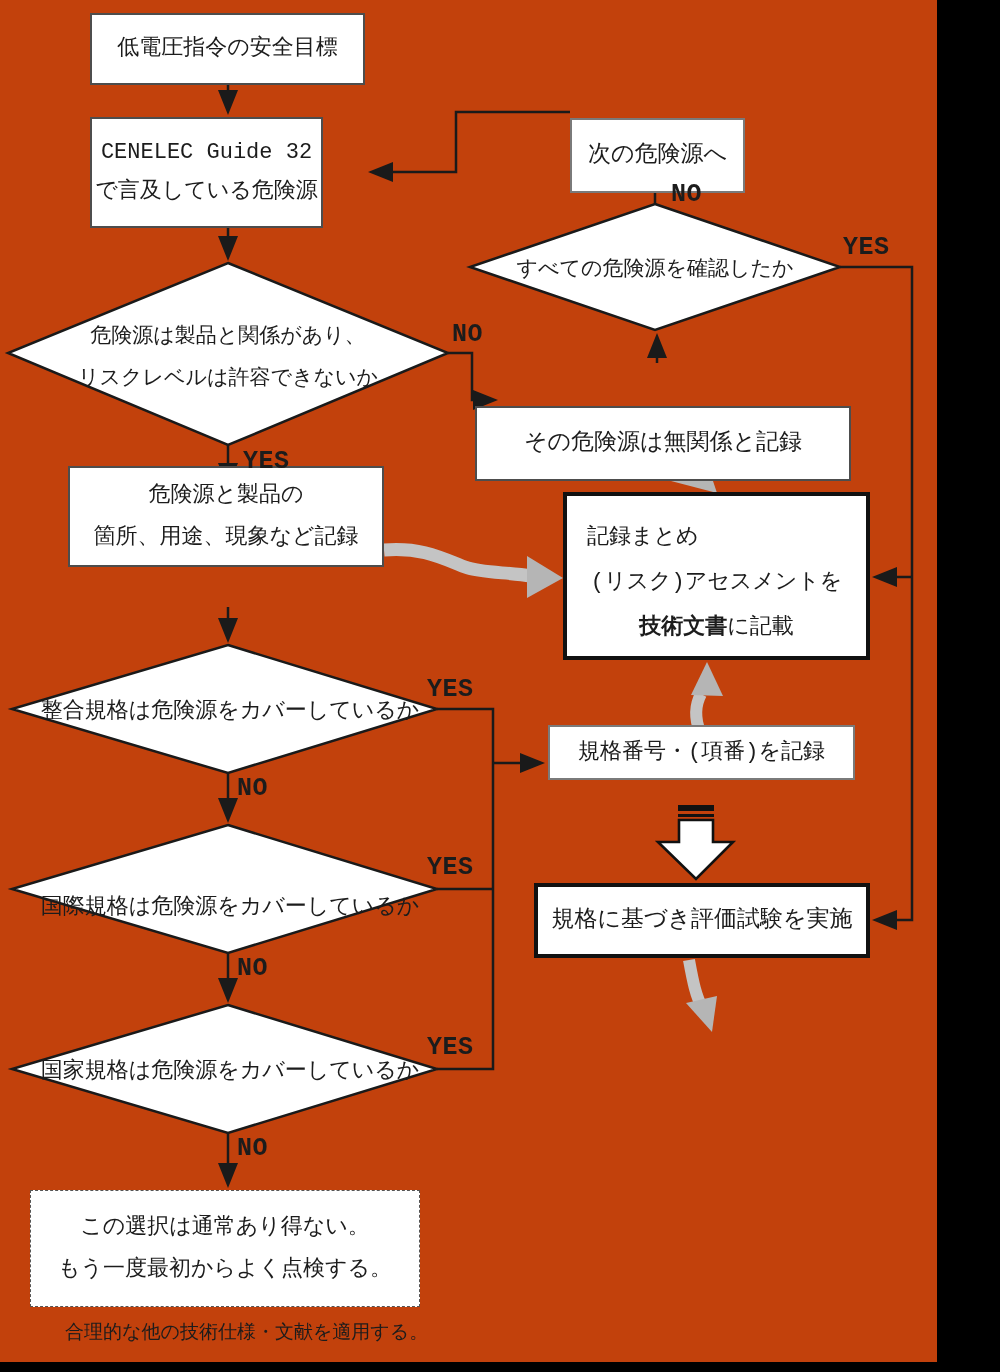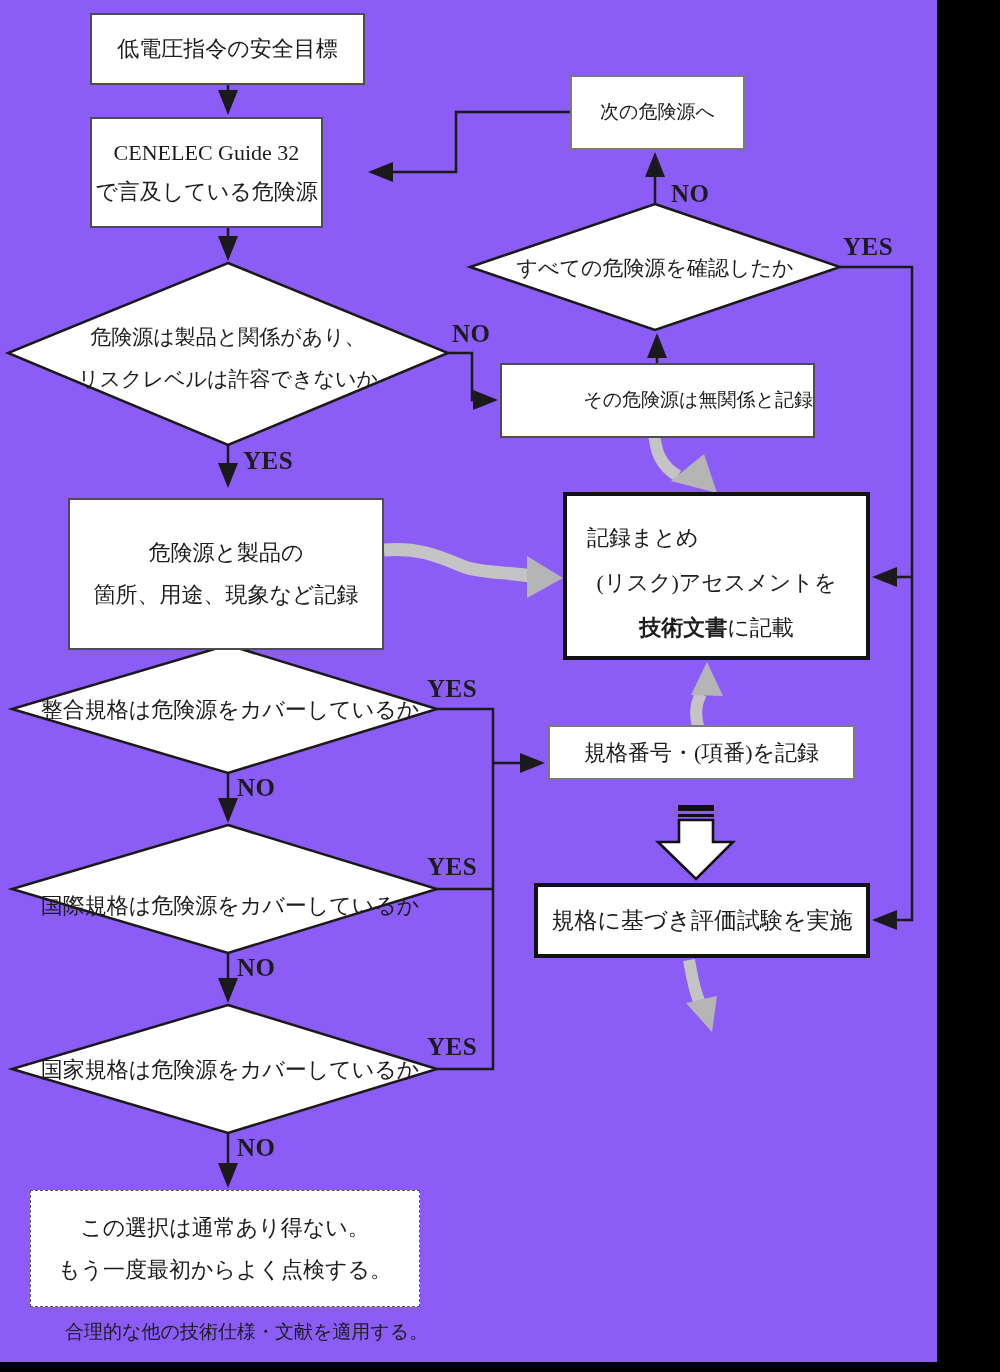--- a/index.html
+++ b/index.html
@@ -1,31 +1,31 @@
 <!DOCTYPE html>
 <html><head>
 <meta charset="utf-8">
 <style>
   html,body{margin:0;padding:0;background:#fff;}
   #stage{
-    position:relative;width:1000px;height:1372px;background:#8b5cf6;overflow:hidden;
-    font-family:Liberation Serif, serif;color:#1c1c1c;
+    position:relative;width:1000px;height:1372px;background:#c2410c;overflow:hidden;
+    font-family:Liberation Mono, monospace;color:#1c1c1c;
   }
   #flow-svg{position:absolute;left:0;top:0;width:1000px;height:1372px;}
   .box{
     position:absolute;background:#ffffff;display:flex;flex-direction:column;
     justify-content:center;align-items:center;text-align:center;box-sizing:border-box;
     line-height:1.7;
   }
   .thin{border:2px solid #4d4d4d;}
   .thin-lt{border:2px solid #7a7a7a;}
   .thick{border:4px solid #111111;}
   .dashed{border:1.5px dashed #555555;}
   .t22{font-size:22px;}
-  .t21{font-size:19px;}
+  .t21{font-size:23px;margin-top:43px;}
   .t23{font-size:23px;}
   .lbl{position:absolute;font-weight:bold;font-size:25px;letter-spacing:0.5px;white-space:nowrap;}
   .dtext{position:absolute;transform:translate(-50%,-50%);text-align:center;white-space:nowrap;}
   .freetext{position:absolute;white-space:nowrap;}
   .b{font-weight:bold;}
   .bar{position:absolute;background:#000;}
   .summary-inner{width:100%;padding:20px 0 0 0;}
   .summary-line1{text-align:left;padding-left:20px;font-size:22px;line-height:44px;}
   .summary-line2,.summary-line3{text-align:center;font-size:22px;line-height:45px;}
 </style>
@@ -92,25 +92,25 @@
 
   <div class="box thin t22" style="left:90px;top:117px;width:233px;height:111px;line-height:1.75;">
     <div>CENELEC Guide 32</div>
     <div>で言及している危険源</div>
   </div>
 
   <div class="box thin-lt t21" style="left:570px;top:75px;width:175px;height:75px;">
     <div>次の危険源へ</div>
   </div>
 
-  <div class="box thin t21" style="left:500px;top:363px;width:315px;height:75px;align-items:flex-end;">
+  <div class="box thin t21" style="left:475px;top:363px;width:376px;height:75px;">
     <div>その危険源は無関係と記録</div>
   </div>
 
-  <div class="box thin t22" style="left:68px;top:498px;width:316px;height:152px;line-height:1.9;">
+  <div class="box thin t22" style="left:68px;top:466px;width:316px;height:101px;line-height:1.9;">
     <div>危険源と製品の</div>
     <div>箇所、用途、現象など記録</div>
   </div>
 
   <div class="box thick" style="left:563px;top:492px;width:307px;height:168px;display:block;">
     <div class="summary-inner">
       <div class="summary-line1">記録まとめ</div>
       <div class="summary-line2">(リスク)アセスメントを</div>
       <div class="summary-line3"><span class="b">技術文書</span><span>に記載</span></div>
     </div>

